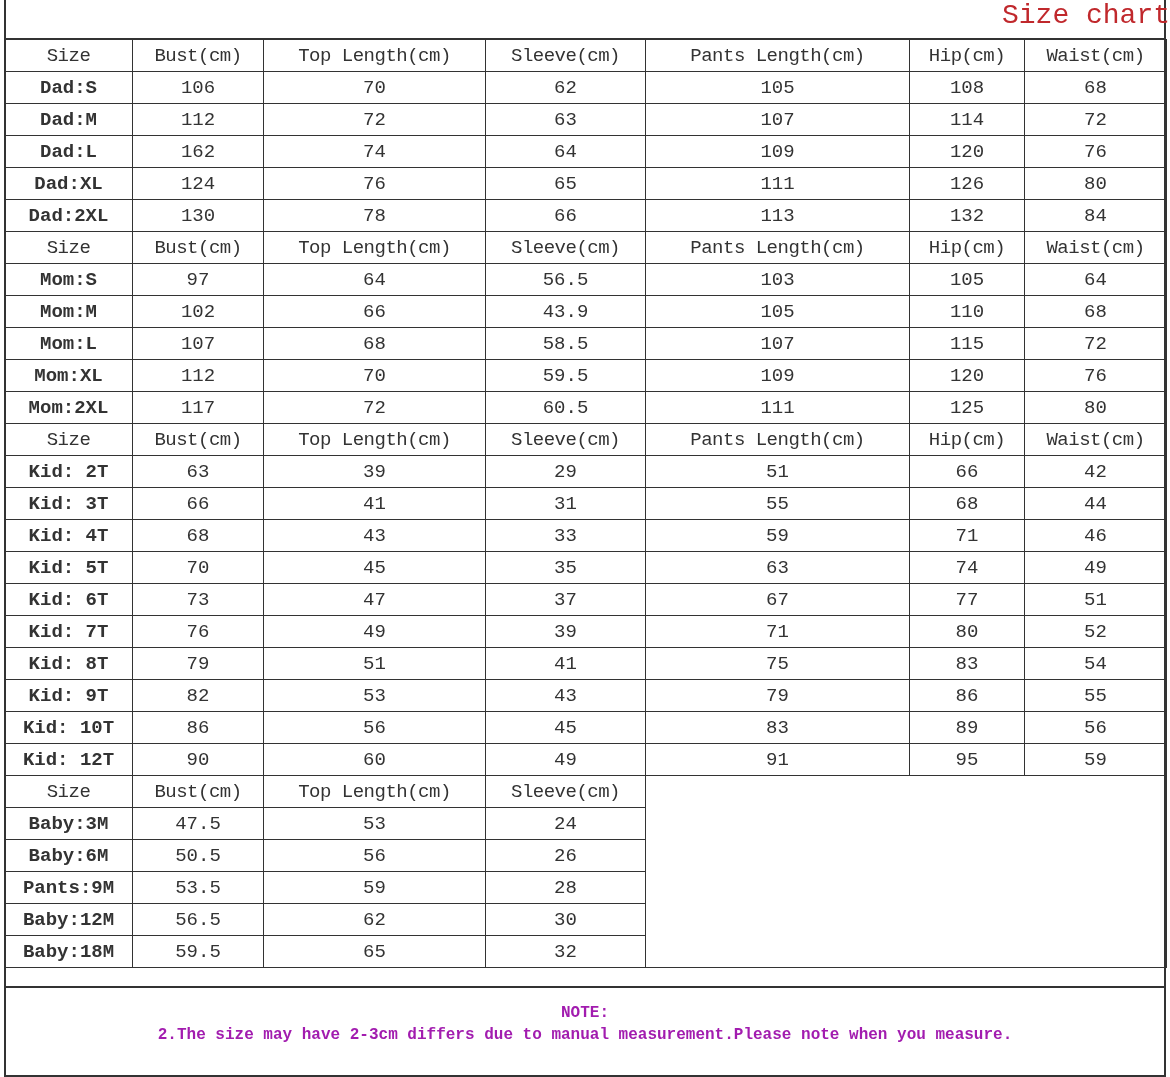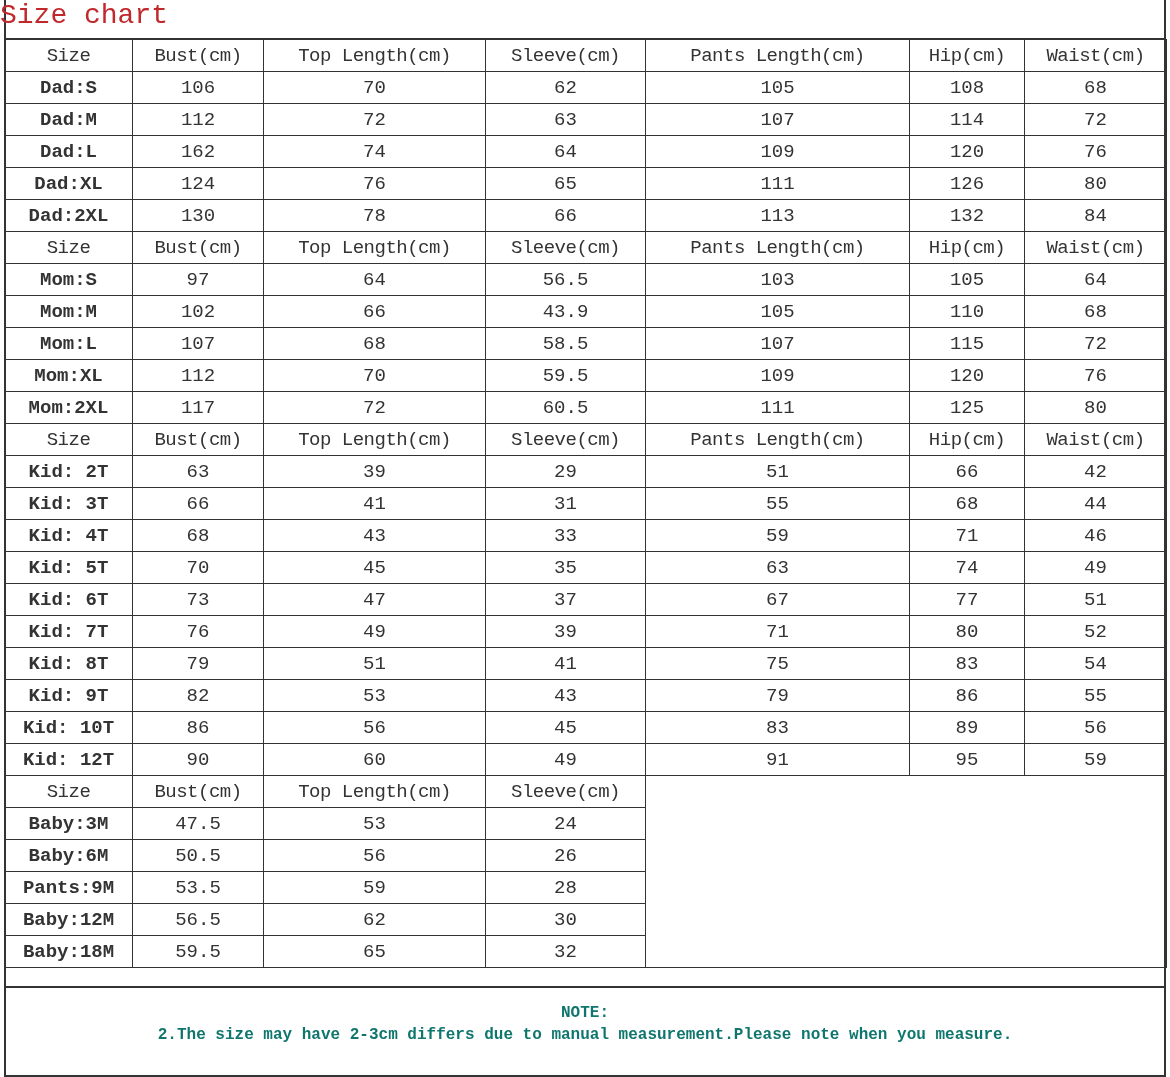--- a/index.html
+++ b/index.html
@@ -1,34 +1,34 @@
 <!DOCTYPE html>
 <html><head>
 <meta charset="utf-8">
 <style>
   html, body { margin: 0; padding: 0; background: #ffffff; }
   body { width: 1170px; height: 1077px; position: relative; overflow: hidden;
          font-family: "Liberation Mono", "DejaVu Sans Mono", monospace; color: #1a1a1a; }
   .frame { position: absolute; left: 4px; top: 0; width: 1162px; height: 1077px;
            border-left: 2px solid #333; border-right: 2px solid #333; box-sizing: border-box; }
   .title { position: absolute; left: 0; top: 0; width: 1170px; height: 38px;
-           text-align: left; line-height: 32px; font-size: 28px; color: #c0282c;
+           text-align: right; line-height: 32px; font-size: 28px; color: #c0282c;
            font-family: "Liberation Mono", "DejaVu Sans Mono", monospace; }
   .title-line { position: absolute; left: 4px; top: 38px; width: 1162px; height: 0; border-top: 2px solid #333; }
   table.chart { position: absolute; left: 4px; top: 39px; border-collapse: collapse; table-layout: fixed; }
   table.chart td { border: 1.5px solid #333; height: 31px; padding: 0; text-align: center;
                    font-size: 19px; font-family: "Liberation Mono", "DejaVu Sans Mono", monospace;
                    color: #333; white-space: nowrap; overflow: hidden; }
   td.hdr { font-size: 22px; color: #1a1a1a; letter-spacing: -0.5px; margin-top: 38px; }
   td.size { font-weight: bold; font-size: 21px; color: #111; font-family: "Liberation Serif", "DejaVu Serif", serif; }
   td.blankbox { border-left: 1.5px solid #333; border-right: 1.5px solid #333; }
   .note { position: absolute; left: 4px; top: 986px; width: 1162px; height: 91px;
           border-top: 2px solid #333; border-bottom: 2px solid #333; box-sizing: border-box;
           text-align: center; font-family: "Liberation Mono", "DejaVu Sans Mono", monospace;
-          font-weight: bold; font-size: 16px; color: #0f766e; }
+          font-weight: bold; font-size: 16px; color: #a21caf; }
   .note div { line-height: 22px; }
   .note .note-title { margin-top: 14px; }
 </style>
 </head>
 <body>
 
 <div class="frame"></div>
 <div class="title">Size chart</div>
 <div class="title-line"></div>
 

